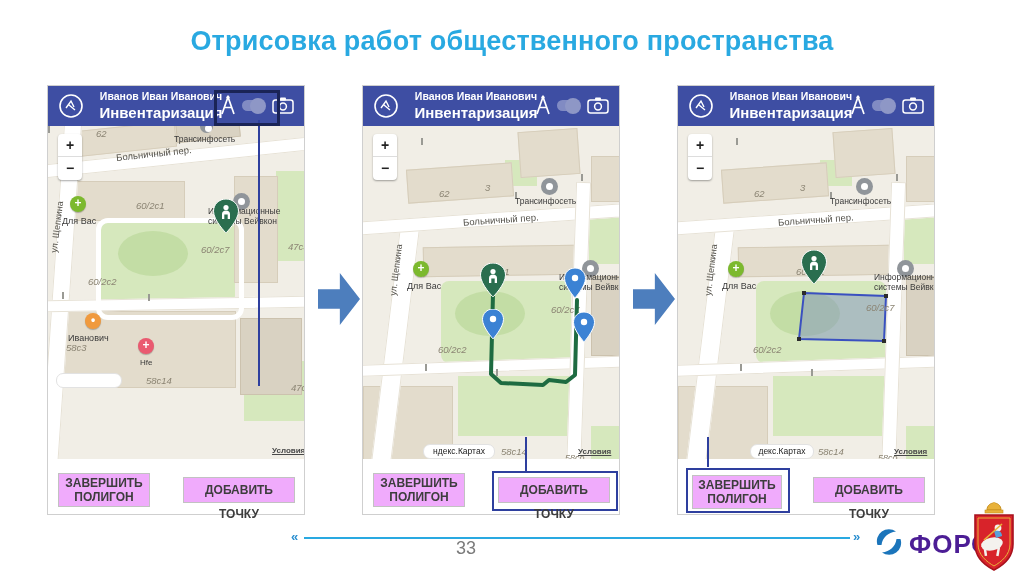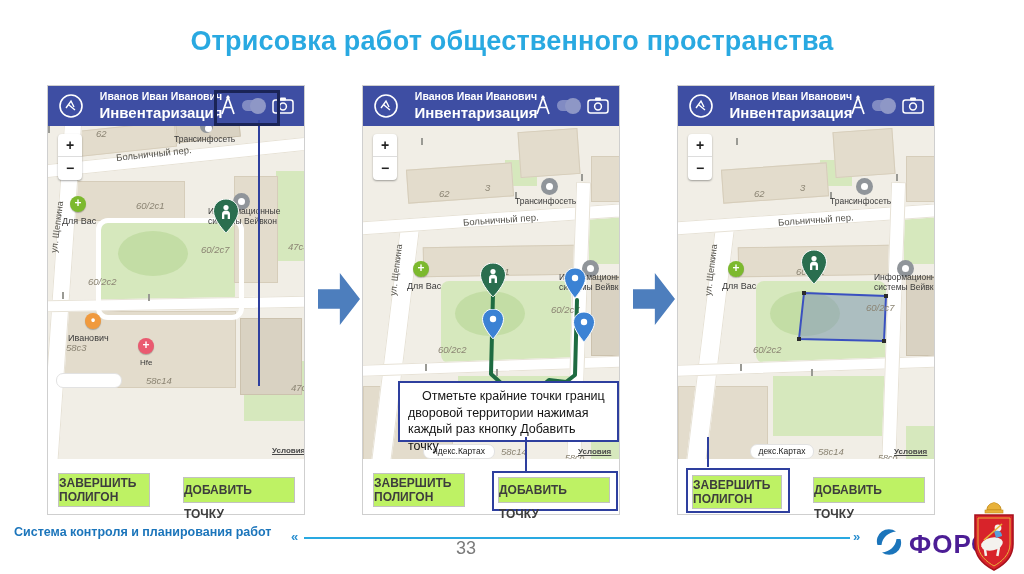--- a/index.html
+++ b/index.html
@@ -61,22 +61,22 @@
 
   .infobox{position:absolute;background:#fff;border:2px solid #2e3f9e;color:#141414;
            font-size:12.5px;line-height:16.5px;padding:5px 8px;z-index:20;}
   .ind1{text-indent:22px;}
   .ind2{text-indent:14px;}
   .cline{position:absolute;width:2px;background:#2e3f9e;z-index:21;}
   .hlrect{position:absolute;border:3px solid #1a2456;z-index:26;}
   .hlbtn{position:absolute;border:2px solid #2e3f9e;z-index:22;}
 
   .ph-foot{position:absolute;top:373px;left:0;right:0;bottom:0;background:#fff;z-index:15;}
-  .btn{position:absolute;background:#bef264;border:1px solid #c2c2c2;border-radius:0;color:#3d3d3d;
-       font-weight:bold;text-align:left;z-index:23;cursor:pointer;}
+  .btn{position:absolute;background:#f0abfc;border:1px solid #c2c2c2;border-radius:0;color:#3d3d3d;
+       font-weight:bold;text-align:center;z-index:23;cursor:pointer;}
   .btn-finish{left:10px;top:387px;width:90px;height:30px;font-size:12px;line-height:14px;padding-top:2px;}
   .btn-add{left:135px;top:391px;width:110px;height:24px;font-size:12px;line-height:24px;}
   .p3 .btn-finish{left:14px;top:389px;width:88px;}
 
   .arrow{position:absolute;top:270px;width:42px;height:58px;background:#4d7ebd;
          clip-path:polygon(0 33%,52% 33%,52% 5%,100% 50%,52% 95%,52% 67%,0 67%);}
 
   
   .footer-text{position:absolute;left:14px;top:524px;font-size:12.5px;font-weight:bold;
                color:#1b75bb;line-height:16px;}
@@ -286,21 +286,20 @@
     <div class="zoomctl">
       <div class="zi">+</div>
       <div class="zi">−</div>
     </div>
     <div class="attr-box" style="left:60px;top:318px;width:70px;">ндекс.Картах</div>
     <div class="bn" style="left:138px;top:320px;">58с14</div>
     <div class="terms" style="left:215px;top:321px;">Условия</div>
     <div class="bn" style="left:202px;top:327px;font-size:9px;">58со</div>
   </div>
 
-  <div class="infobox ind2" style="left:35px;top:295px;width:201px;height:47px;">Отметьте крайние точки границ дворовой территории нажимая каждый раз кнопку Добавить точку</div>
   <div class="cline" style="left:162px;top:351px;height:34px;"></div>
 
   <div class="ph-foot"></div>
   <div class="btn btn-finish">
     <span>ЗАВЕРШИТЬ</span><br>
     <span>ПОЛИГОН</span>
   </div>
   <div class="hlbtn" style="left:129px;top:385px;width:122px;height:36px;"></div>
   <div class="btn btn-add">ДОБАВИТЬ ТОЧКУ</div>
 </div>
@@ -403,21 +402,20 @@
   <div class="ph-foot"></div>
   <div class="hlbtn" style="left:8px;top:382px;width:100px;height:41px;"></div>
   <div class="btn btn-finish">
     <span>ЗАВЕРШИТЬ</span><br>
     <span>ПОЛИГОН</span>
   </div>
   <div class="btn btn-add">ДОБАВИТЬ ТОЧКУ</div>
 </div>
 
 <div class="footer-text">
-  <div>Система контроля и планирования работ</div>
 </div>
 <span class="quote" style="left:291px;">«</span>
 <div class="rule"></div>
 <span class="quote" style="left:853px;">»</span>
 <div class="pagenum">33</div>
 
 <div class="fors">
   <span>
     <svg width="30" height="30" viewBox="0 0 30 30">
       <path d="M3.5 18 A12 12 0 0 1 22 4.5 C14 5.5 8.5 10.5 7.5 18 Z" fill="#1b75bb"></path>

